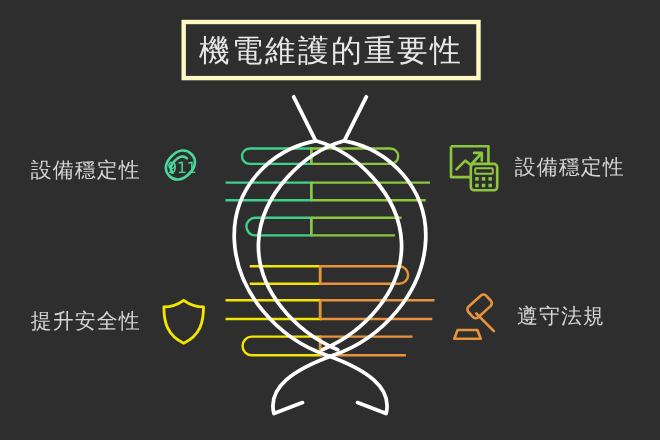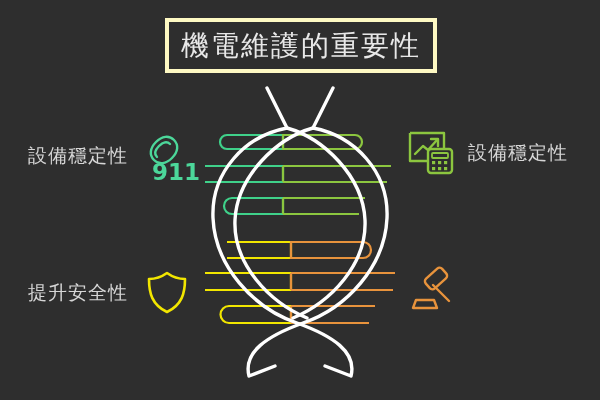--- a/index.html
+++ b/index.html
@@ -67,24 +67,24 @@
 
   #group-cost { left: 406px; top: 122px; }
   #group-cost .label-text { margin-left: 12px; }
 
   #group-regulation { left: 408px; top: 258px; }
   #group-regulation .label-text { margin-left: 12px; }
 
   #phone-badge {
     position: absolute;
     left: 12px;
-    top: 31px;
+    top: 16px;
     color: #4cd79a;
-    font-size: 23px;
-    font-weight: 700;
+    font-size: 14px;
+    font-weight: 400;
     line-height: 1;
   }
 
   
   #dna {
     position: absolute;
     left: 205px;
     top: 80px;
     width: 190px;
     height: 300px;
@@ -184,15 +184,16 @@
     <span class="icon-wrap">
       <svg width="50" height="50" viewBox="0 0 50 50">
 
         <rect x="17" y="9" width="22" height="13" rx="3.5" transform="rotate(-42 28 15.5)" fill="none" stroke="#e8933c" stroke-width="2.4"></rect>
 
         <path d="M25,22 L41,38" fill="none" stroke="#e8933c" stroke-width="2.4" stroke-linecap="round"></path>
 
         <path d="M5,45 h24 l-3,-8 h-18 z" fill="none" stroke="#e8933c" stroke-width="2.4" stroke-linejoin="round"></path>
       </svg>
     </span>
+    <span class="label-text">遵守法規</span>
   </div>
 
 </div>
 
 </body></html>

